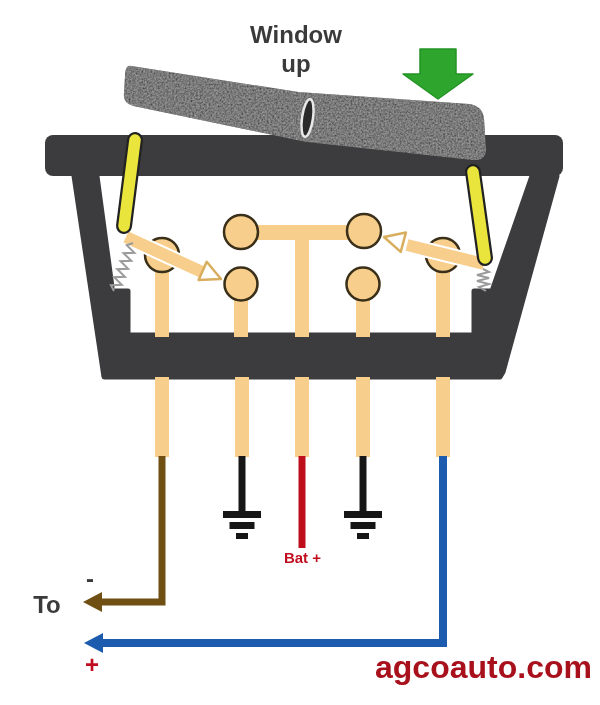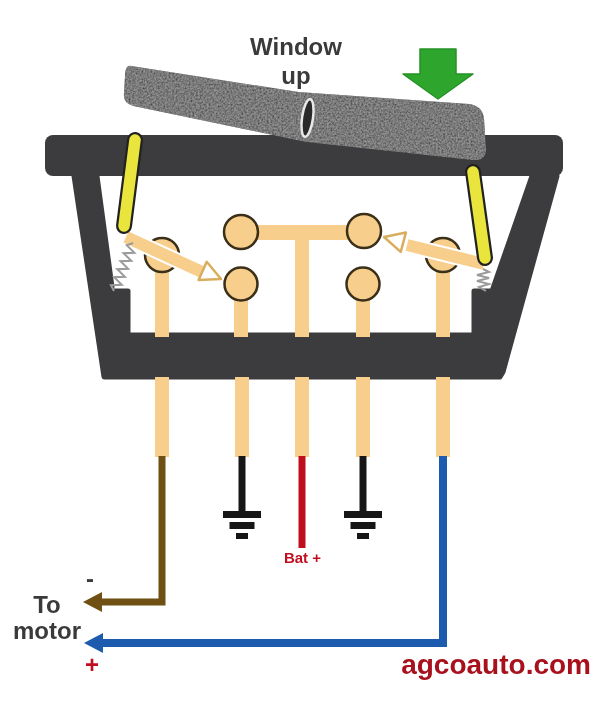--- a/index.html
+++ b/index.html
@@ -8,26 +8,26 @@
     --brown:#6F4F12; --red:#BE0E1C; --blue:#1D5BAE; --ink:#161616;
     --text:#3A3A3A; --red-text:#C00E1E; --site:#A8101C; --spring:#9B9B9B;
     --arrow-outline:#D8AE5E; --rocker:#1E1E1E; --pivot:#E8E8E8;
   }
   html,body{margin:0;padding:0;background:#fff;}
   #stage{position:relative;width:600px;height:705px;background:#ffffff;overflow:hidden;
          font-family:"Liberation Sans",sans-serif;}
   #diagram{position:absolute;left:0;top:0;}
   .lbl{position:absolute;font-weight:bold;color:var(--text);text-align:center;white-space:pre-line;}
   .lbl.red{color:var(--red-text);}
-  #window-up{left:196px;top:32px;width:200px;font-size:24px;line-height:29px;}
+  #window-up{left:196px;top:20px;width:200px;font-size:24px;line-height:29px;}
   #bat-label{left:242px;top:549px;width:121px;font-size:15px;}
   #minus-label{left:70px;top:565px;width:40px;font-size:24px;}
   #to-motor-label{left:-20px;top:592px;width:134px;font-size:24px;line-height:26px;}
   #plus-label{left:72px;top:651px;width:40px;font-size:24px;}
-  #site-label{left:375px;top:649px;width:216px;font-size:28px;text-align:right;color:var(--site);}
+  #site-label{left:375px;top:649px;width:216px;font-size:32px;text-align:right;color:var(--site);}
 </style>
 </head>
 <body>
 
 <div id="stage">
 
   <svg id="diagram" width="600" height="705" viewBox="0 0 600 705">
     <defs>
       <filter id="grain" x="-5%" y="-5%" width="110%" height="110%">
         <feTurbulence type="fractalNoise" baseFrequency="0.55" numOctaves="2" seed="7" stitchTiles="stitch" result="t"></feTurbulence>
@@ -124,18 +124,18 @@
       <polygon points="84,643 103,633 103,653" style="fill:var(--blue)"></polygon>
     </g>
   </svg>
 
   <div class="lbl" id="window-up"><span>Window</span><br><span>up</span></div>
 
   <div class="lbl red" id="bat-label">Bat +</div>
 
   <div class="lbl" id="minus-label">-</div>
 
-  <div class="lbl" id="to-motor-label"><span>To</span><br><span>motor</span></div>
+  <div class="lbl" id="to-motor-label"><span>To</span><br></div>
 
   <div class="lbl red" id="plus-label">+</div>
 
   <div class="lbl" id="site-label">agcoauto.com</div>
 </div>
 
 </body></html>

